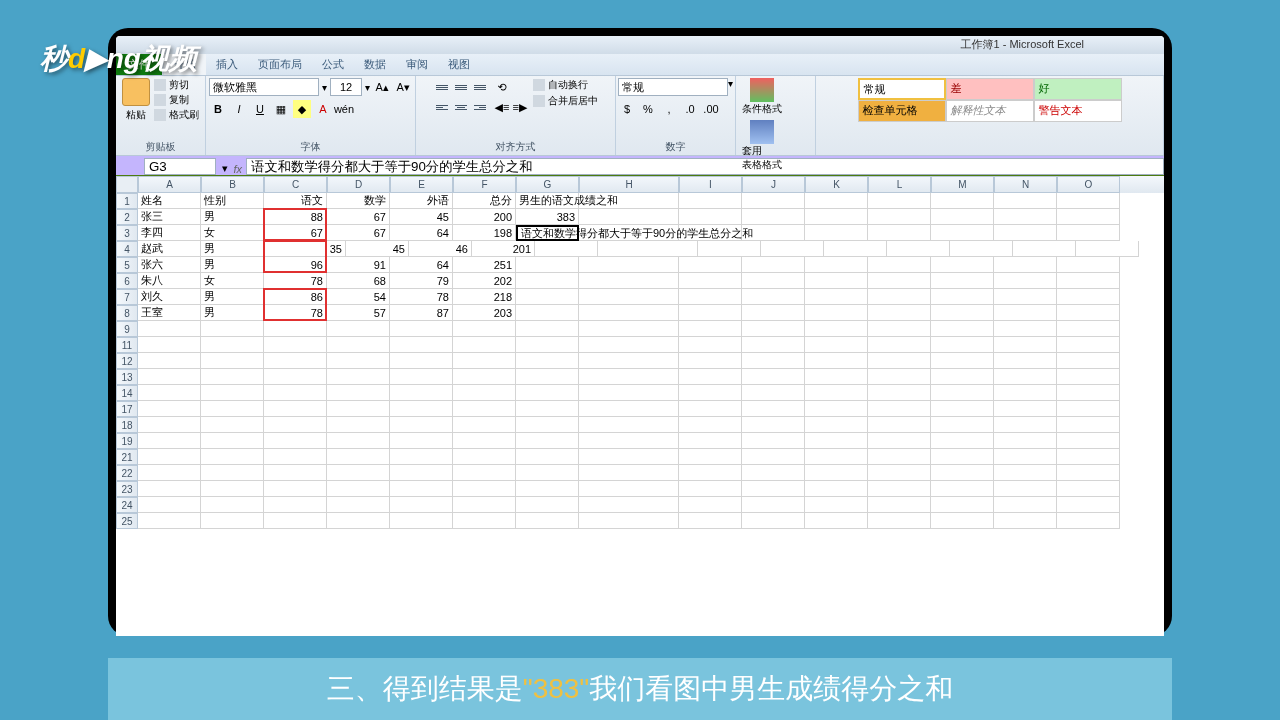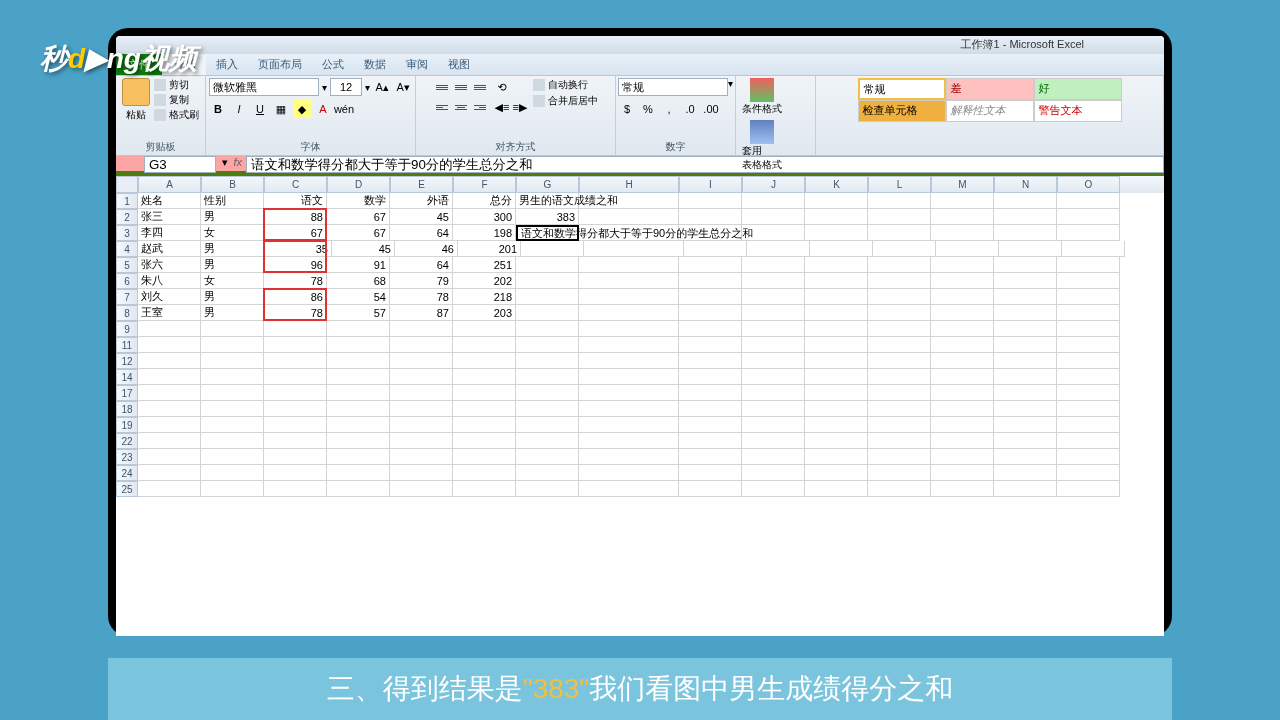--- a/index.html
+++ b/index.html
@@ -40,21 +40,21 @@
 .style-cell { width: 88px; height: 22px; border: 1px solid #ccc; font-size: 11px; padding: 2px 4px; }
 .sc-normal { border: 2px solid #f0c040; background: #fff; }
 .sc-bad { background: #ffc0c0; color: #900; }
 .sc-good { background: #c0f0c0; color: #060; }
 .sc-check { background: #f0b040; }
 .sc-explain { background: #fff; font-style: italic; color: #888; }
 .sc-warn { background: #fff; color: #c00; }
 .cond-fmt { display: flex; gap: 4px; }
 .cond-btn { display: flex; flex-direction: column; align-items: center; font-size: 10px; }
 .cond-icon { width: 24px; height: 24px; background: linear-gradient(#f06060, #60c060); }
-.namebox-row { height: 20px; background: #fca5a5; display: flex; align-items: flex-start; border-bottom: 5px solid #4d7c0f; font-size: 11px; }
+.namebox-row { height: 20px; background: #c4b5fd; display: flex; align-items: flex-end; border-bottom: 1px solid #4d7c0f; font-size: 11px; }
 .name-box { width: 72px; height: 17px; border: 1px solid #a0b0c0; background: #fff; margin-left: 28px; padding: 0 4px; }
 .fx-icons { display: flex; gap: 2px; margin: 0 6px; }
 .fx { font-style: italic; color: #666; margin-right: 4px; }
 .formula-bar { flex: 1; height: 17px; border: 1px solid #a0b0c0; background: #fff; padding: 0 4px; }
 .grid-area { position: relative; overflow: hidden; }
 .col-headers { display: flex; height: 17px; background: linear-gradient(#f4f8fc, #e0e8f0); }
 .rownum-corner { width: 22px; border: 1px solid #b8c8d8; background: #e8eef4; }
 .col-h { border: 1px solid #b8c8d8; text-align: center; font-size: 10px; color: #456; display: flex; align-items: center; justify-content: center; }
 .rows { }
 .row { display: flex; height: 16px; }
@@ -297,21 +297,21 @@
             <div class="cell" style="width: 63px;"></div>
             <div class="cell" style="width: 63px;"></div>
           </div>
           <div class="row">
             <div class="rownum">2</div>
             <div class="cell" style="width: 63px;">张三</div>
             <div class="cell" style="width: 63px;">男</div>
             <div class="cell num" style="width: 63px;">88</div>
             <div class="cell num" style="width: 63px;">67</div>
             <div class="cell num" style="width: 63px;">45</div>
-            <div class="cell num" style="width: 63px;">300</div>
+            <div class="cell num" style="width: 63px;">200</div>
             <div class="cell num" style="width: 63px;">383</div>
             <div class="cell" style="width: 100px;"></div>
             <div class="cell" style="width: 63px;"></div>
             <div class="cell" style="width: 63px;"></div>
             <div class="cell" style="width: 63px;"></div>
             <div class="cell" style="width: 63px;"></div>
             <div class="cell" style="width: 63px;"></div>
             <div class="cell" style="width: 63px;"></div>
             <div class="cell" style="width: 63px;"></div>
           </div>
@@ -330,21 +330,21 @@
             <div class="cell" style="width: 63px;"></div>
             <div class="cell" style="width: 63px;"></div>
             <div class="cell" style="width: 63px;"></div>
             <div class="cell" style="width: 63px;"></div>
             <div class="cell" style="width: 63px;"></div>
           </div>
           <div class="row">
             <div class="rownum">4</div>
             <div class="cell" style="width: 63px;">赵武</div>
             <div class="cell" style="width: 63px;">男</div>
-            <div class="cell num" style="width: 68px;">35</div>
+            <div class="cell num" style="width: 82px;">35</div>
             <div class="cell num" style="width: 63px;">45</div>
             <div class="cell num" style="width: 63px;">46</div>
             <div class="cell num" style="width: 63px;">201</div>
             <div class="cell" style="width: 63px;"></div>
             <div class="cell" style="width: 100px;"></div>
             <div class="cell" style="width: 63px;"></div>
             <div class="cell" style="width: 63px;"></div>
             <div class="cell" style="width: 63px;"></div>
             <div class="cell" style="width: 63px;"></div>
             <div class="cell" style="width: 63px;"></div>
@@ -471,20 +471,38 @@
             <div class="cell" style="width: 100px;"></div>
             <div class="cell" style="width: 63px;"></div>
             <div class="cell" style="width: 63px;"></div>
             <div class="cell" style="width: 63px;"></div>
             <div class="cell" style="width: 63px;"></div>
             <div class="cell" style="width: 63px;"></div>
             <div class="cell" style="width: 63px;"></div>
             <div class="cell" style="width: 63px;"></div>
           </div>
           <div class="row">
+            <div class="rownum">13</div>
+            <div class="cell" style="width: 63px;"></div>
+            <div class="cell" style="width: 63px;"></div>
+            <div class="cell" style="width: 63px;"></div>
+            <div class="cell" style="width: 63px;"></div>
+            <div class="cell" style="width: 63px;"></div>
+            <div class="cell" style="width: 63px;"></div>
+            <div class="cell" style="width: 63px;"></div>
+            <div class="cell" style="width: 100px;"></div>
+            <div class="cell" style="width: 63px;"></div>
+            <div class="cell" style="width: 63px;"></div>
+            <div class="cell" style="width: 63px;"></div>
+            <div class="cell" style="width: 63px;"></div>
+            <div class="cell" style="width: 63px;"></div>
+            <div class="cell" style="width: 63px;"></div>
+            <div class="cell" style="width: 63px;"></div>
+          </div>
+          <div class="row">
             <div class="rownum">14</div>
             <div class="cell" style="width: 63px;"></div>
             <div class="cell" style="width: 63px;"></div>
             <div class="cell" style="width: 63px;"></div>
             <div class="cell" style="width: 63px;"></div>
             <div class="cell" style="width: 63px;"></div>
             <div class="cell" style="width: 63px;"></div>
             <div class="cell" style="width: 63px;"></div>
             <div class="cell" style="width: 100px;"></div>
             <div class="cell" style="width: 63px;"></div>
@@ -526,20 +544,38 @@
             <div class="cell" style="width: 63px;"></div>
             <div class="cell" style="width: 63px;"></div>
             <div class="cell" style="width: 63px;"></div>
             <div class="cell" style="width: 63px;"></div>
             <div class="cell" style="width: 63px;"></div>
             <div class="cell" style="width: 63px;"></div>
             <div class="cell" style="width: 63px;"></div>
           </div>
           <div class="row">
             <div class="rownum">19</div>
+            <div class="cell" style="width: 63px;"></div>
+            <div class="cell" style="width: 63px;"></div>
+            <div class="cell" style="width: 63px;"></div>
+            <div class="cell" style="width: 63px;"></div>
+            <div class="cell" style="width: 63px;"></div>
+            <div class="cell" style="width: 63px;"></div>
+            <div class="cell" style="width: 63px;"></div>
+            <div class="cell" style="width: 100px;"></div>
+            <div class="cell" style="width: 63px;"></div>
+            <div class="cell" style="width: 63px;"></div>
+            <div class="cell" style="width: 63px;"></div>
+            <div class="cell" style="width: 63px;"></div>
+            <div class="cell" style="width: 63px;"></div>
+            <div class="cell" style="width: 63px;"></div>
+            <div class="cell" style="width: 63px;"></div>
+          </div>
+          <div class="row">
+            <div class="rownum">21</div>
             <div class="cell" style="width: 63px;"></div>
             <div class="cell" style="width: 63px;"></div>
             <div class="cell" style="width: 63px;"></div>
             <div class="cell" style="width: 63px;"></div>
             <div class="cell" style="width: 63px;"></div>
             <div class="cell" style="width: 63px;"></div>
             <div class="cell" style="width: 63px;"></div>
             <div class="cell" style="width: 100px;"></div>
             <div class="cell" style="width: 63px;"></div>
             <div class="cell" style="width: 63px;"></div>

